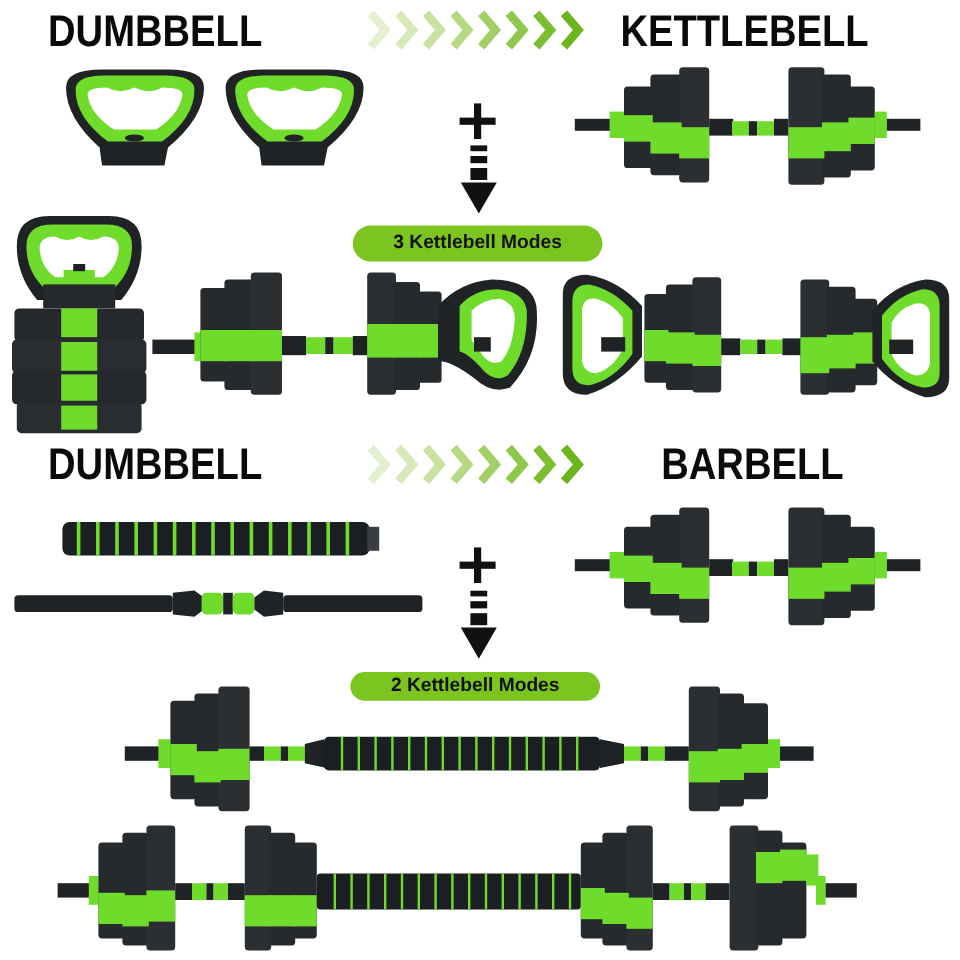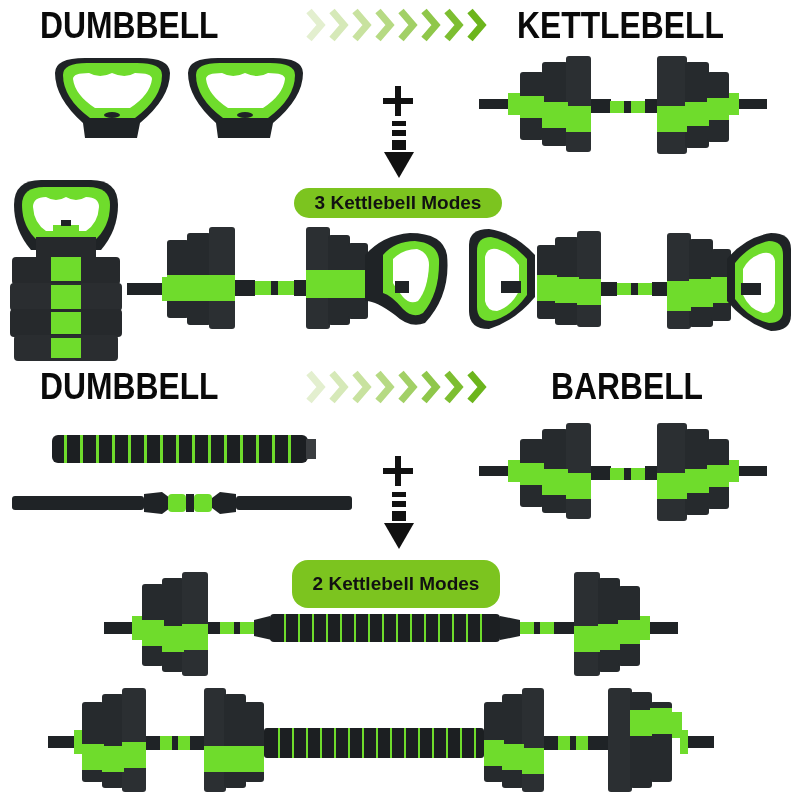--- a/index.html
+++ b/index.html
@@ -1,21 +1,21 @@
 <!DOCTYPE html>
 <html><head>
 <meta charset="utf-8">
 <style>
   html,body{margin:0;padding:0;background:#ffffff;}
   body{width:800px;height:800px;position:relative;overflow:hidden;font-family:"Liberation Sans",sans-serif;}
   .abs{position:absolute;}
   .heading{position:absolute;font-family:"Liberation Sans",sans-serif;font-weight:bold;color:#0a0a0a;font-size:37px;letter-spacing:0px;line-height:1;}
   .heading.narrow{transform:scaleX(0.86);transform-origin:left top;}
   .chev-row{position:absolute;display:flex;gap:0;}
-  .pill{position:absolute;background:#7cc41f;border-radius:16px;color:#111;font-weight:bold;font-size:19px;display:flex;align-items:center;justify-content:center;font-family:"Liberation Sans",sans-serif;}
+  .pill{position:absolute;background:#7cc41f;border-radius:16px;color:#111;font-weight:bold;font-size:16px;display:flex;align-items:center;justify-content:center;font-family:"Liberation Sans",sans-serif;}
   .arrow-icon{position:absolute;}
   svg{display:block;}
 </style>
 </head>
 <body>
 
 <div class="heading narrow" style="left:40px;top:7px;">DUMBBELL</div>
 <div class="heading narrow" style="left:517px;top:7px;">KETTLEBELL</div>
 
 <div class="chev-row" style="left:305px;top:8px;">
@@ -194,21 +194,21 @@
     </svg>
 </div>
 <div class="arrow-icon" style="left:383px;top:492px;">
   <svg width="32" height="60" viewBox="0 0 32 60">
     <rect x="9" y="0" width="14" height="5" fill="#111"></rect>
     <rect x="9" y="9" width="14" height="6" fill="#111"></rect>
     <rect x="9" y="19" width="14" height="10" fill="#111"></rect>
     <polygon points="1,31 31,31 16,57" fill="#111"></polygon>
   </svg>
 </div>
-<div class="pill" style="left:292px;top:560px;width:208px;height:48px;">2 Kettlebell Modes</div>
+<div class="pill" style="left:292px;top:560px;width:208px;height:24px;">2 Kettlebell Modes</div>
 
 <div class="abs" style="left:50px;top:433px;">
   <svg width="270" height="32" viewBox="0 0 270 32">
     <rect x="2" y="2" width="256" height="28" rx="6" fill="#1c1f22"></rect>
     <g fill="#6fdc2c">
       <rect x="14" y="2" width="3" height="28"></rect>
         <rect x="30" y="2" width="3" height="28"></rect>
       <rect x="46" y="2" width="3" height="28"></rect>
         <rect x="62" y="2" width="3" height="28"></rect>
       <rect x="78" y="2" width="3" height="28"></rect>

